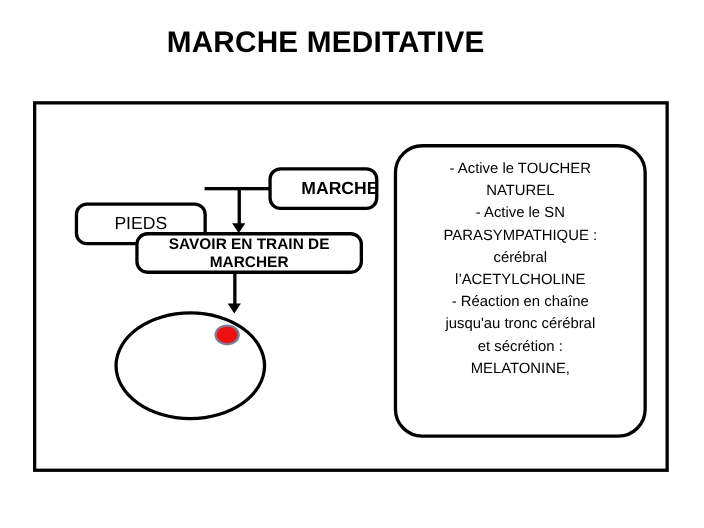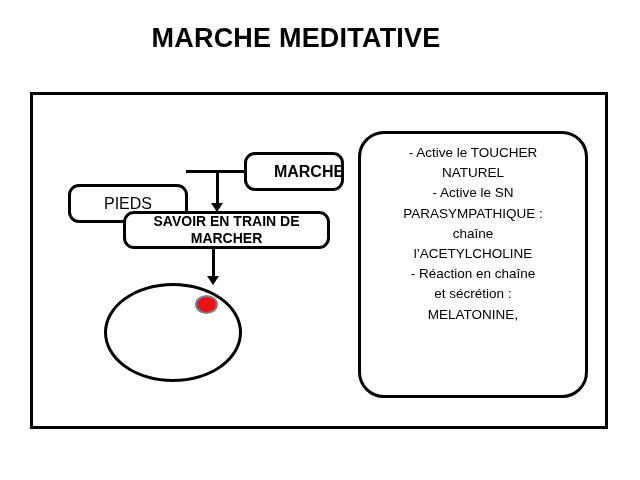--- a/index.html
+++ b/index.html
@@ -202,18 +202,19 @@
 </div>
 
 <div id="body-ellipse"></div>
 <div id="activation-dot"></div>
 
 <div id="info-panel">
     <span class="info-line">- Active le TOUCHER</span>
     <span class="info-line">NATUREL</span>
     <span class="info-line">- Active le SN</span>
     <span class="info-line">PARASYMPATHIQUE :</span>
-    <span class="info-line">chaîne</span>
+    <span class="info-line">cérébral</span>
     <span class="info-line">l’ACETYLCHOLINE</span>
     <span class="info-line">- Réaction en chaîne</span>
+    <span class="info-line">jusqu'au tronc cérébral</span>
     <span class="info-line">et sécrétion :</span>
     <span class="info-line">MELATONINE,</span>
   </div>
 
 </body></html>

